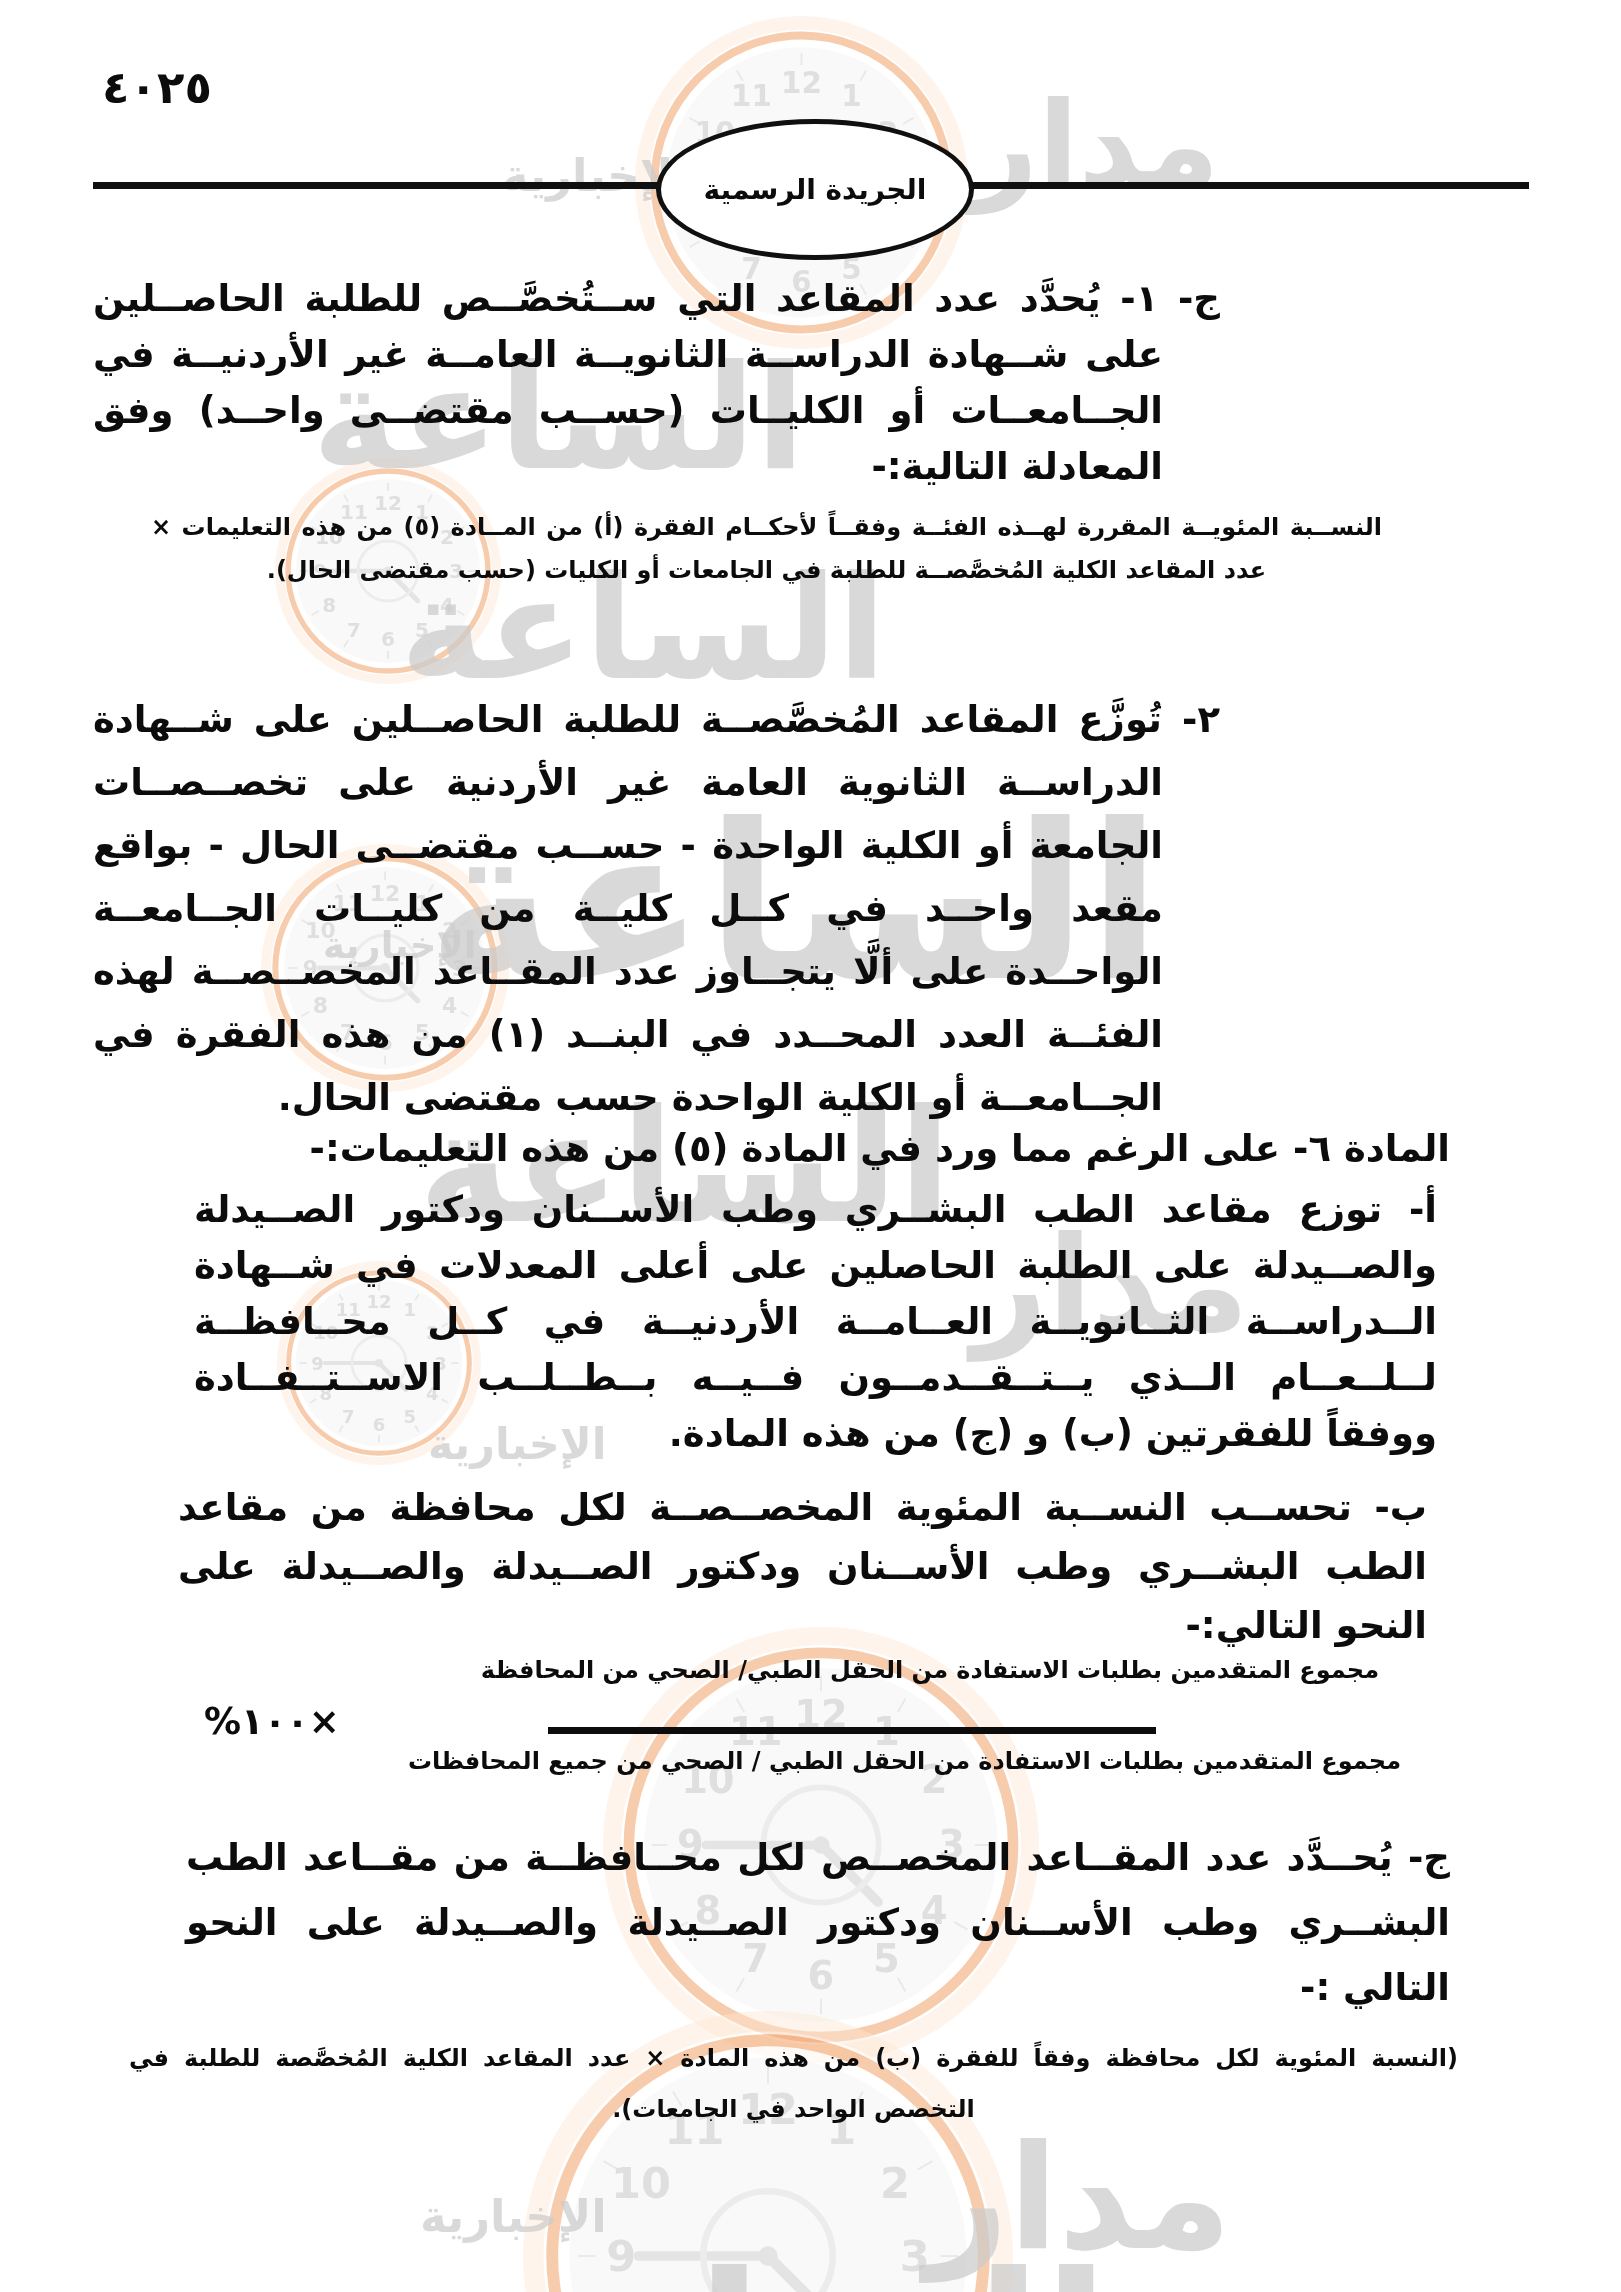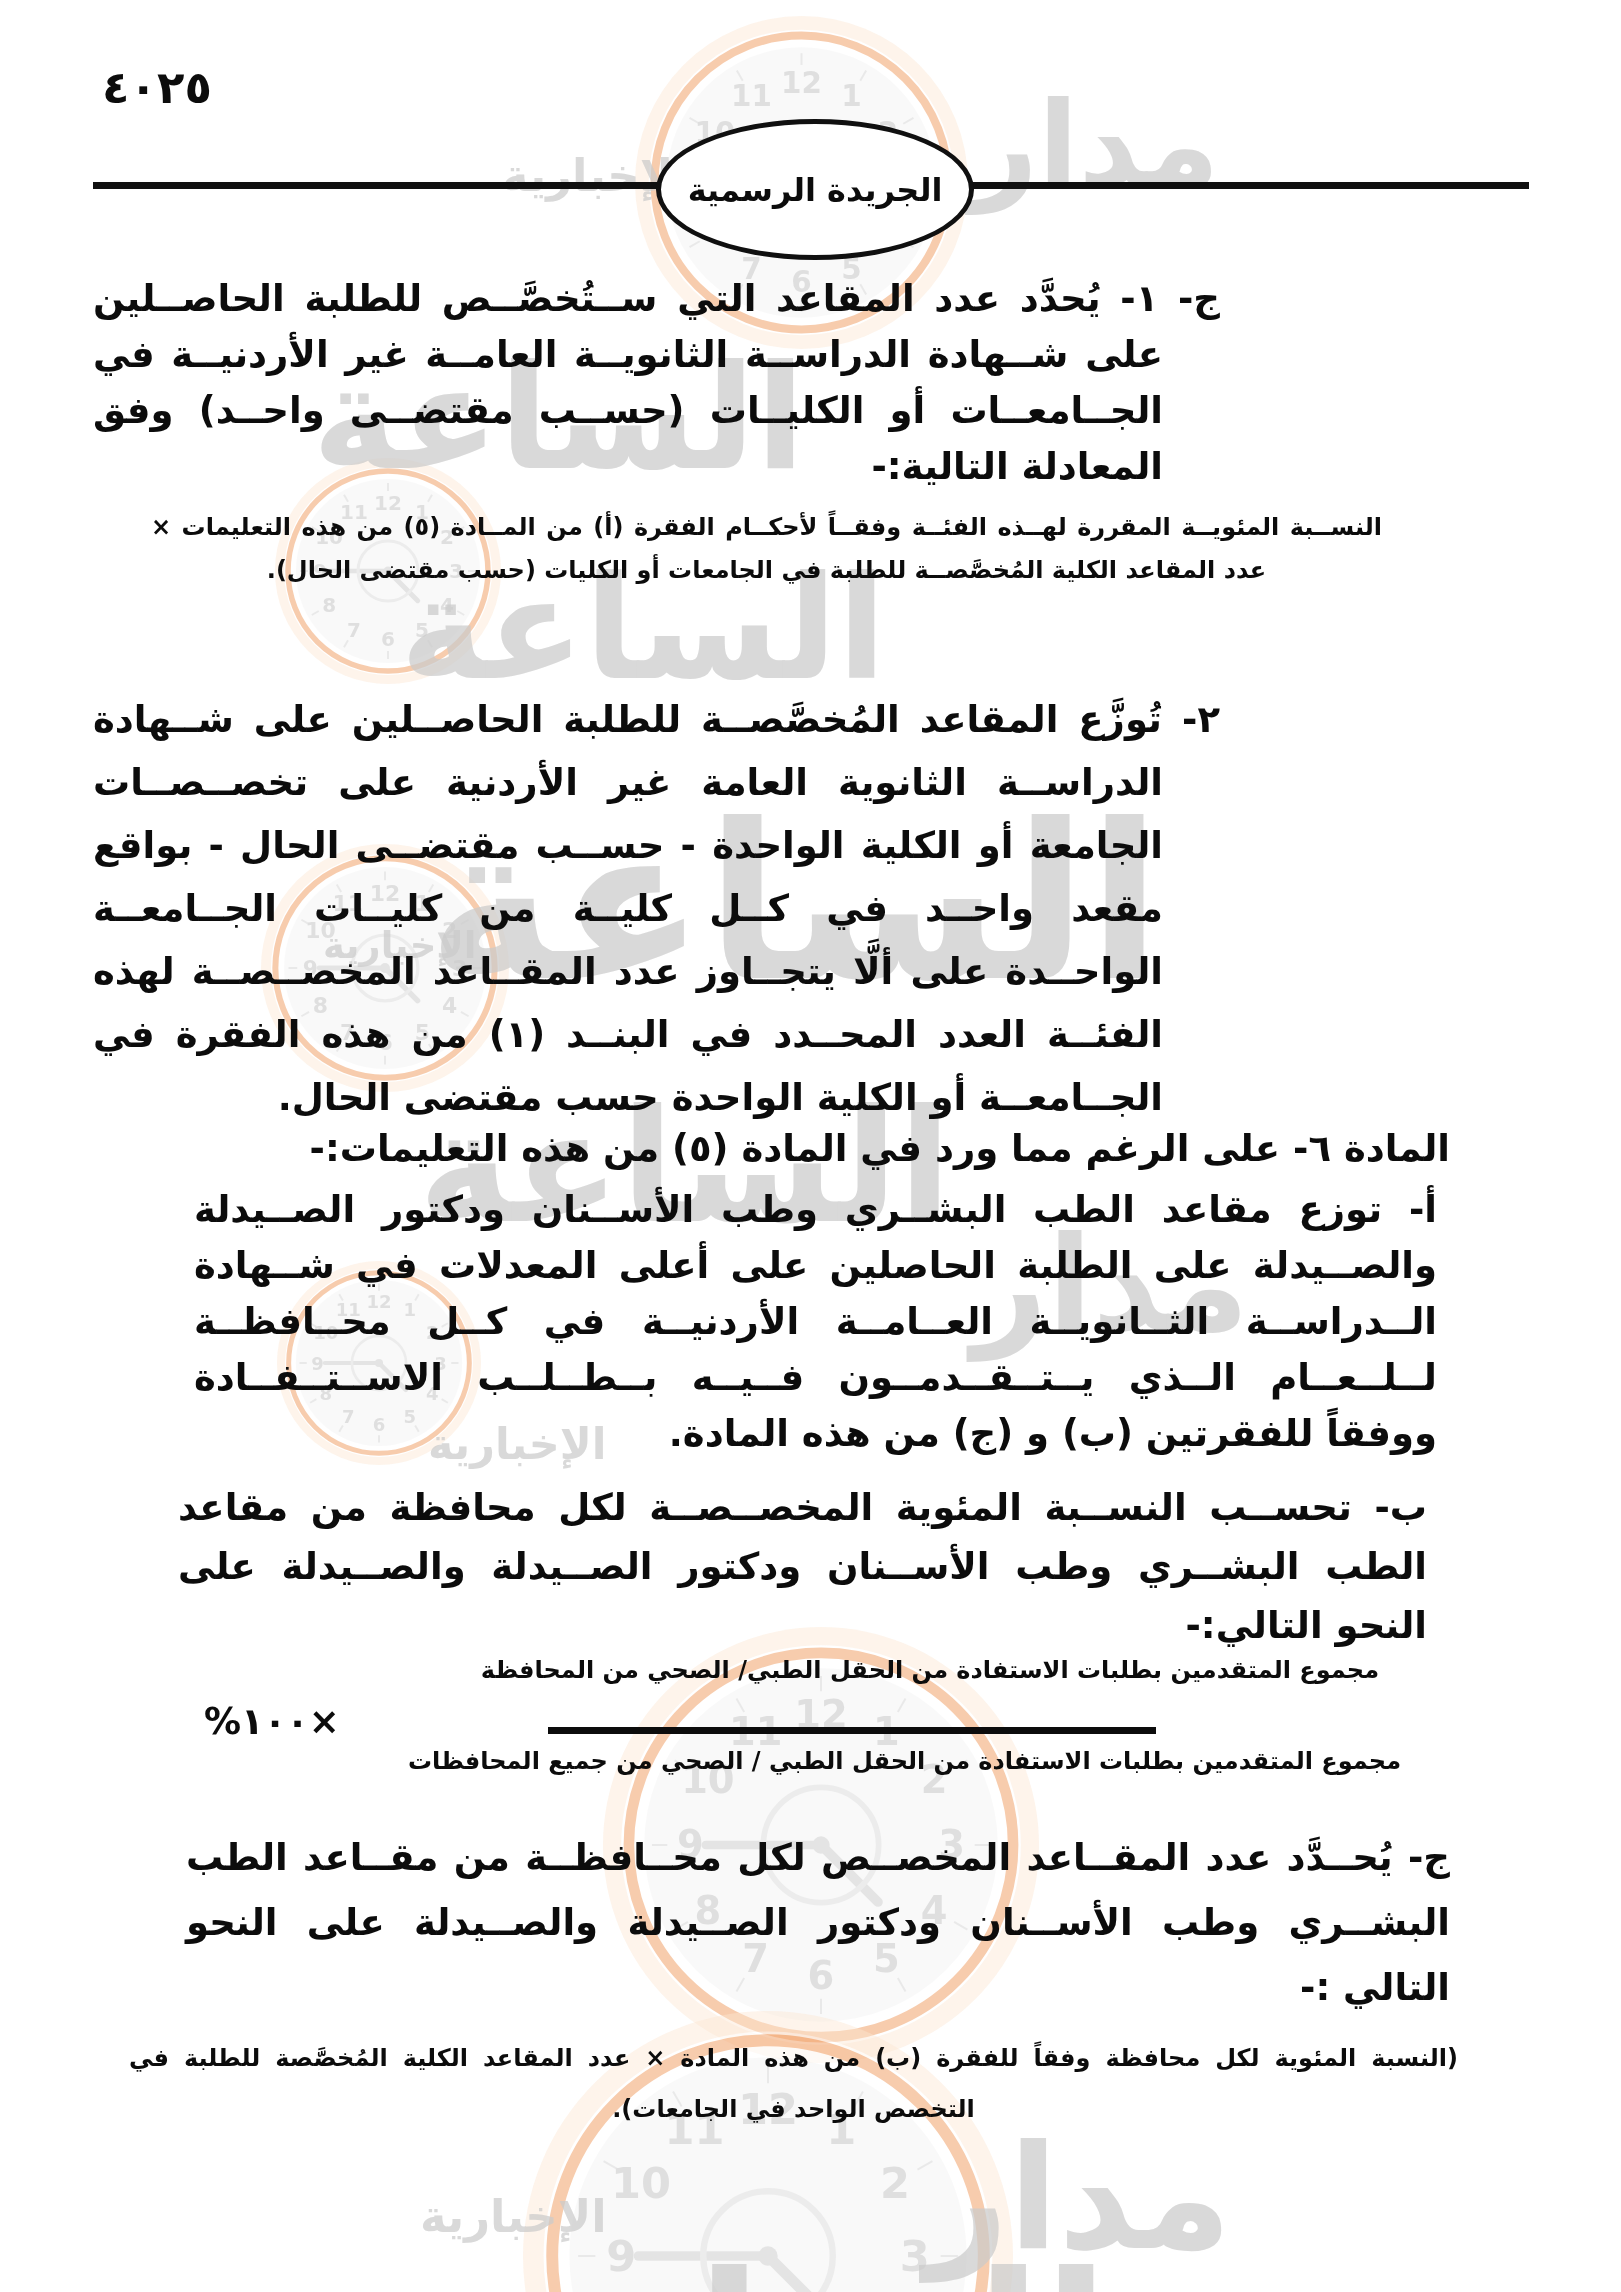--- a/index.html
+++ b/index.html
@@ -24,21 +24,21 @@
   }
   .header-rule{
     position:absolute; left:93px; top:182px; width:1436px; height:6.9px;
     background:#101010;
   }
   .header-oval{
     position:absolute; left:656px; top:119px; width:308px; height:131px;
     background:#ffffff; border:5.9px solid #101010; border-radius:50%;
     display:flex; align-items:center; justify-content:center;
   }
-  .header-oval span{font-size:32px; font-weight:700;}
+  .header-oval span{font-size:28px; font-weight:700;}
   .blk{
     position:absolute; font-weight:700; text-align:justify;
   }
   .main-txt{font-size:37px;}
   .small-txt{font-size:24px;}
   .hang{padding-right:57px; text-indent:-57px;}
   .last-center{text-align-last:center;}
   .last-right{text-align-last:right;}
   .nowrap{white-space:nowrap; text-align:center;}
   .frac-bar{

